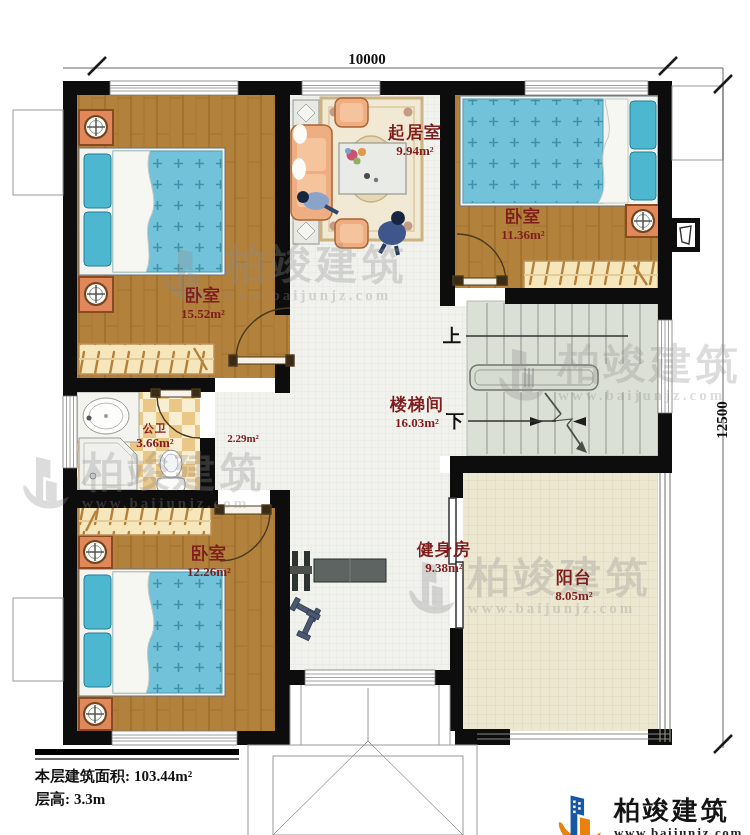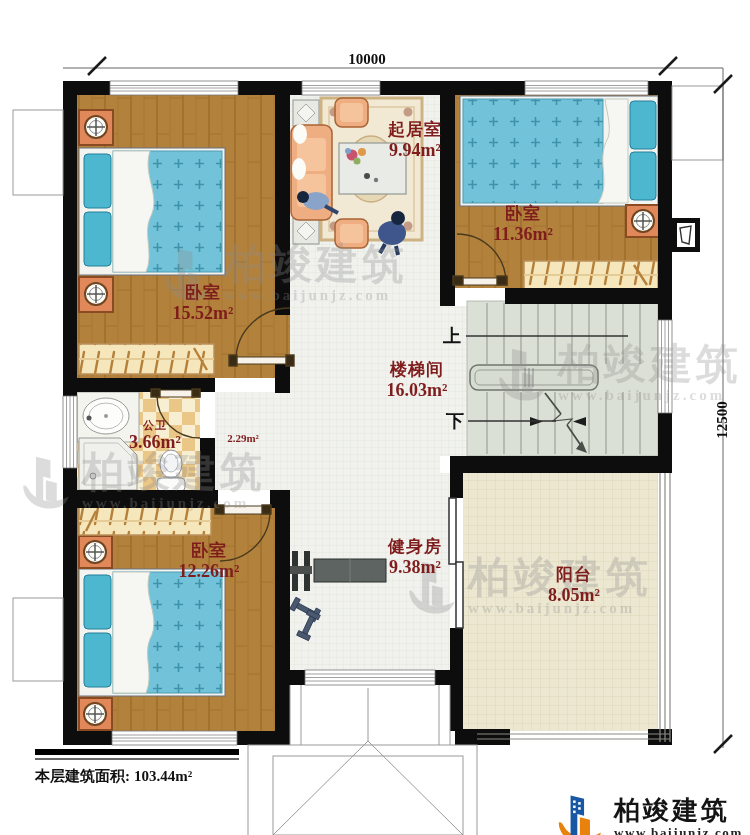--- a/index.html
+++ b/index.html
@@ -2,21 +2,21 @@
 <html><head>
 <meta charset="utf-8">
 <style>
   html,body{margin:0;padding:0;background:#ffffff;}
   #stage{position:relative;width:750px;height:835px;background:#fff;overflow:hidden;
          font-family:Liberation Serif, serif;margin-top:48px;}
   #plan-svg{position:absolute;left:0;top:0;}
   .lbl{position:absolute;transform:translate(-50%,-50%);text-align:center;color:#7f1d1d;
        font-weight:bold;line-height:1.18;white-space:nowrap;z-index:6;}
   .lbl .nm{display:block;font-size:17px;letter-spacing:1px;}
-  .lbl .ar{display:block;font-size:18px;}
+  .lbl .ar{display:block;font-size:13px;}
   .lbl-sm .nm{font-size:11px;}
   .dirlbl{position:absolute;transform:translate(-50%,-50%);font-size:18px;font-weight:bold;color:#111;z-index:6;}
   .dim{position:absolute;font-size:15px;font-weight:bold;color:#111;z-index:6;}
   .dim-top{left:367px;top:11px;transform:translate(-50%,-50%);}
   .dim-right{left:722px;top:372px;transform:translate(-50%,-50%) rotate(-90deg);}
   
   .wm{position:absolute;display:flex;align-items:center;gap:8px;opacity:.30;z-index:5;color:#8d8d8d;}
   .wm svg{width:58px;height:58px;fill:#8d8d8d;flex:none;}
   .wm .wt{display:flex;flex-direction:column;}
   .wm .wt .big{font-size:42px;font-weight:bold;letter-spacing:4px;line-height:1;}
@@ -386,36 +386,36 @@
     <span class="ar">15.52m²</span>
   </div>
   <div class="lbl" style="left:415px;top:93px;">
     <span class="nm">起居室</span>
     <span class="ar">9.94m²</span>
   </div>
   <div class="lbl" style="left:523px;top:177px;">
     <span class="nm">卧室</span>
     <span class="ar">11.36m²</span>
   </div>
-  <div class="lbl" style="left:417px;top:333px;">
+  <div class="lbl" style="left:417px;top:365px;">
     <span class="nm">楼梯间</span>
     <span class="ar">16.03m²</span>
   </div>
   <div class="lbl lbl-sm" style="left:155px;top:388px;">
     <span class="nm">公卫</span>
     <span class="ar">3.66m²</span>
   </div>
   <div class="lbl" style="left:243px;top:390px;">
     <span class="ar" style="font-size:11px;">2.29m²</span>
   </div>
   <div class="lbl" style="left:209px;top:514px;">
     <span class="nm">卧室</span>
     <span class="ar">12.26m²</span>
   </div>
-  <div class="lbl" style="left:415px;top:510px;">
+  <div class="lbl" style="left:444px;top:510px;">
     <span class="nm">健身房</span>
     <span class="ar">9.38m²</span>
   </div>
   <div class="lbl" style="left:574px;top:538px;">
     <span class="nm">阳台</span>
     <span class="ar">8.05m²</span>
   </div>
 
   <div class="dirlbl" style="left:452px;top:288px;">上</div>
   <div class="dirlbl" style="left:455px;top:373px;">下</div>
@@ -455,20 +455,23 @@
       <span class="big">柏竣建筑</span>
       <span class="small">www.baijunjz.com</span>
     </div>
   </div>
 
   <div class="titleblock">
     <div class="bar"></div>
     <div class="bar2"></div>
     <div class="meta">
       <span>本层建筑面积:</span><span>103.44m²</span>
+    </div>
+    <div class="meta meta2">
+      <span>层高:</span><span>3.3m</span>
     </div>
   </div>
 
   <div class="brand">
     <svg viewBox="0 0 64 64">
       <path d="M8,36 C8,52 24,63 42,61 C51,60 56,55 58,48 C43,57 22,54 15,42 C12,37 11,35 8,36 Z" fill="#e8820c"></path>
       <path d="M22,4 L38,8 V28 L30,26 V54 L22,52 Z" fill="#1857a4"></path>
       <path d="M33,30 L45,33 V55 L33,52 Z" fill="#e8820c"></path>
       <rect x="25" y="10" width="3" height="3" fill="#fff"></rect>
         <rect x="31" y="12" width="3" height="3" fill="#fff"></rect>

